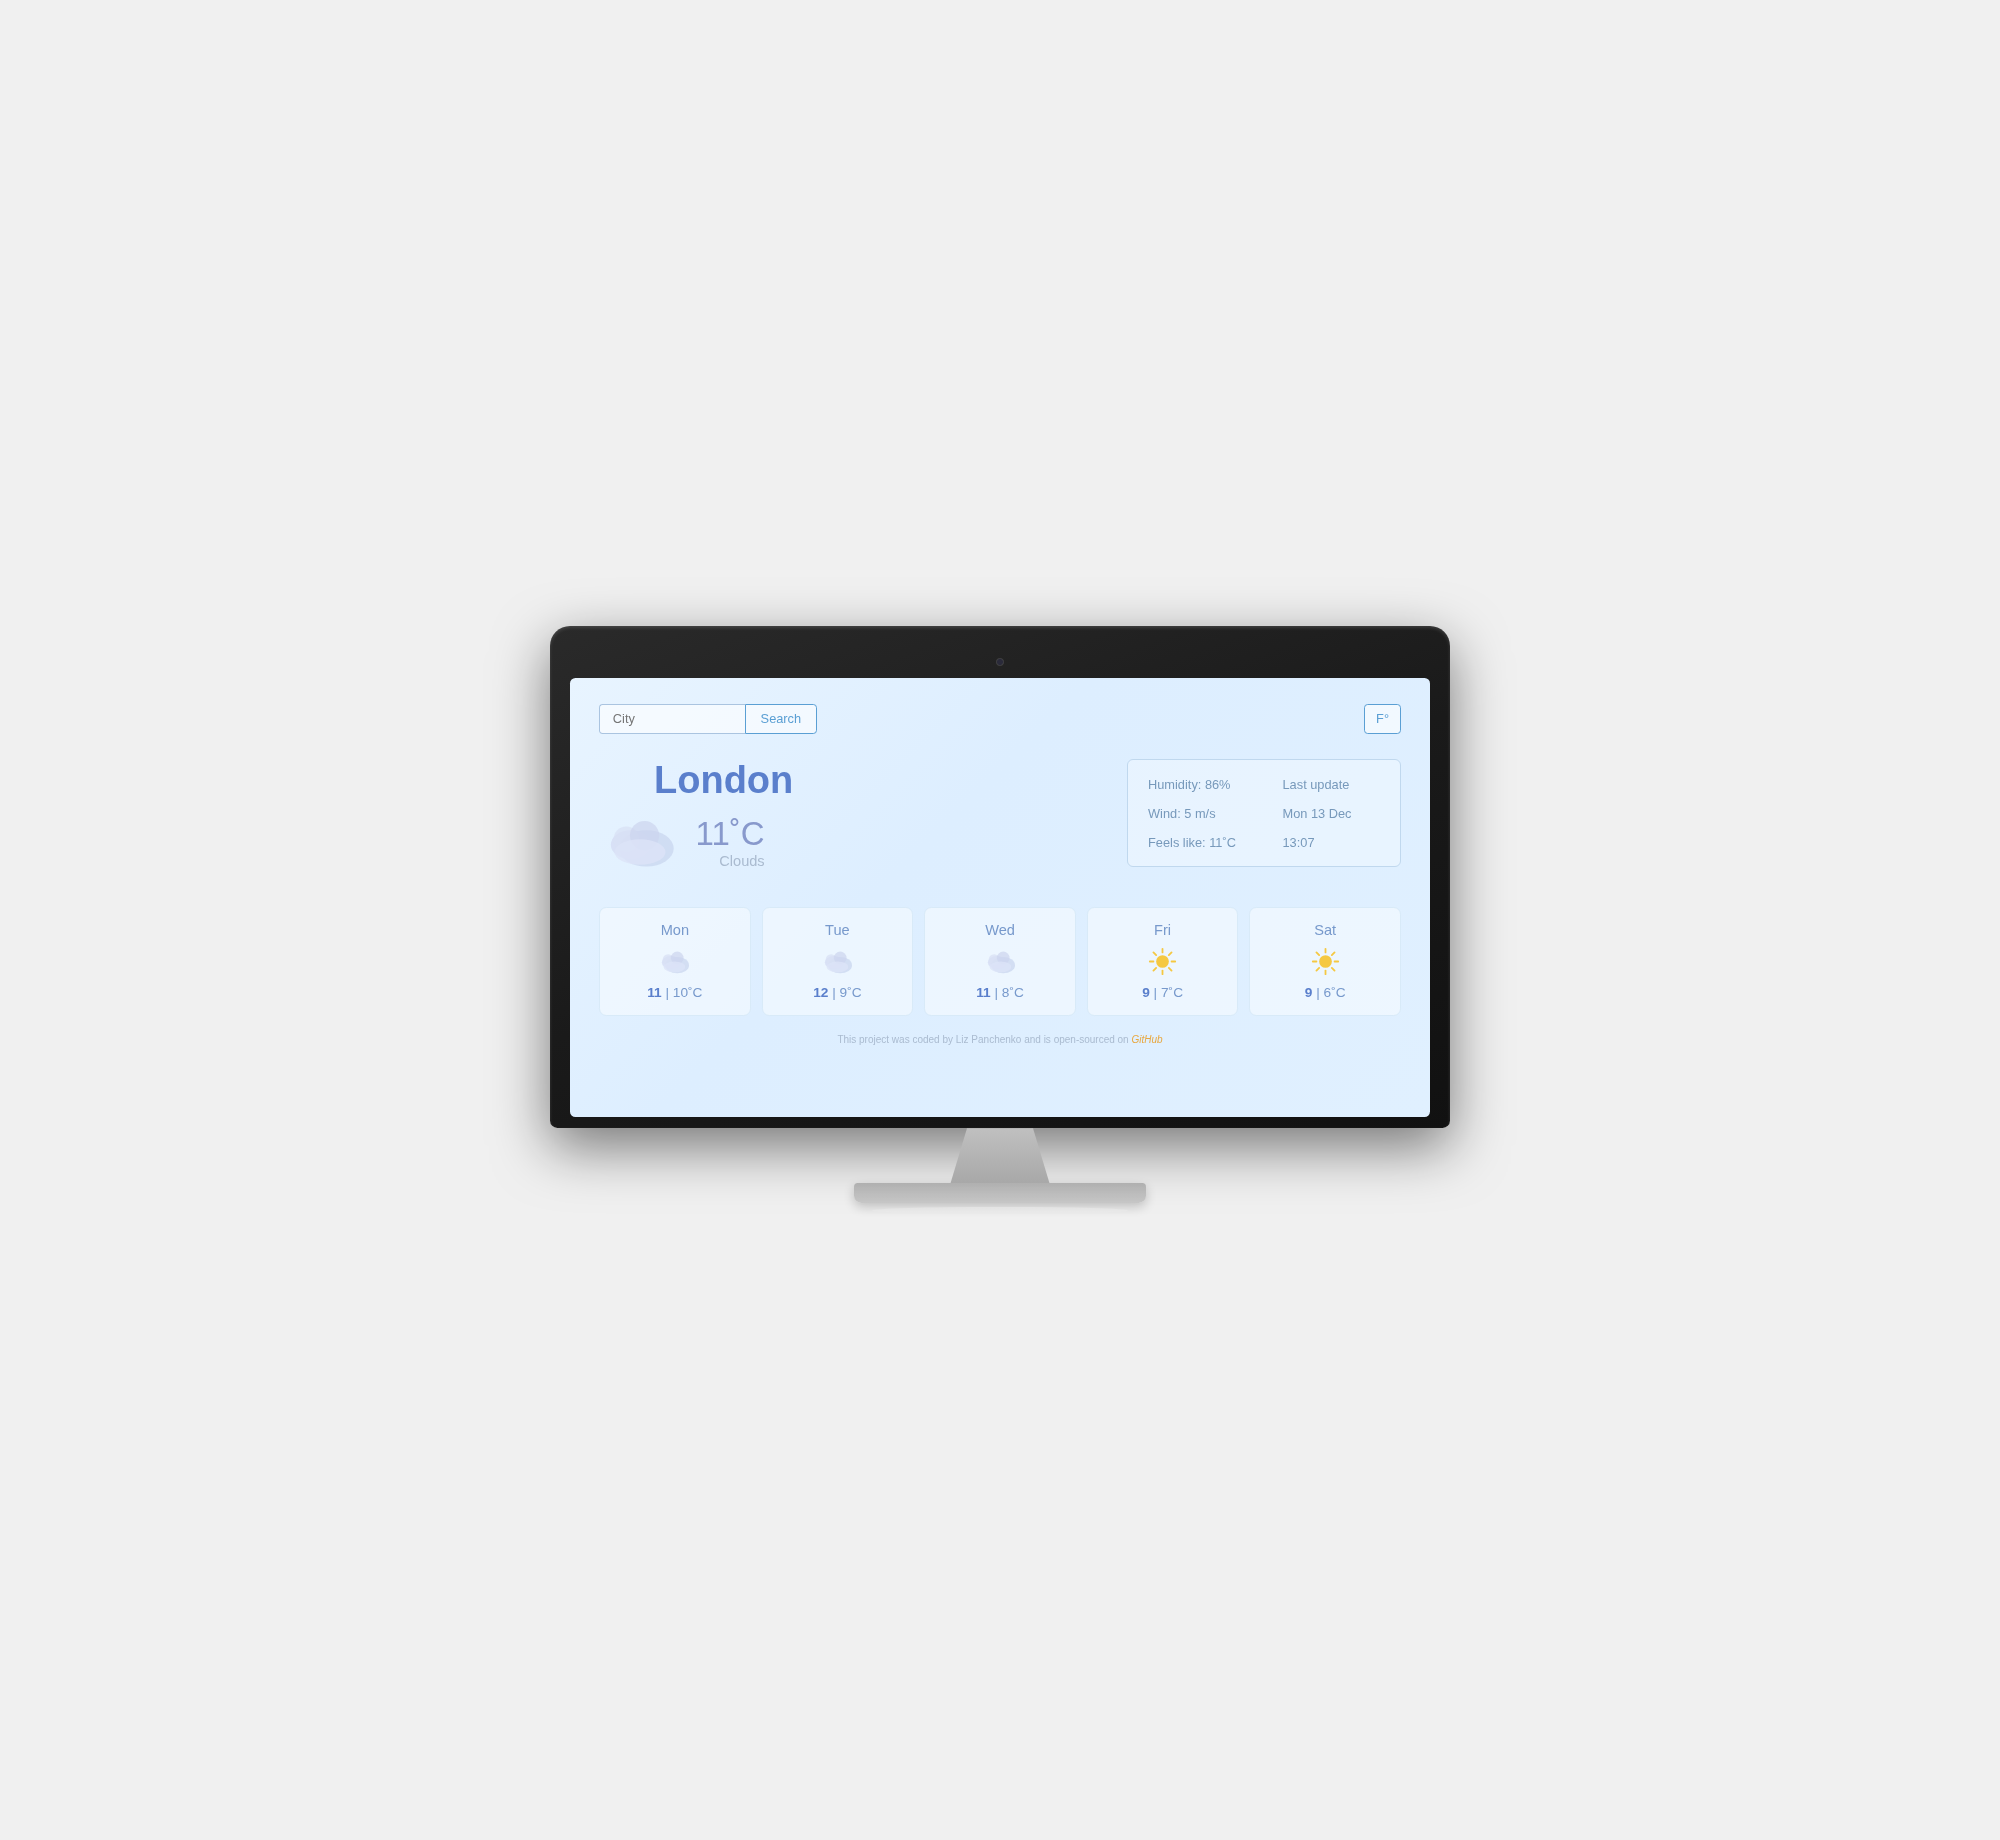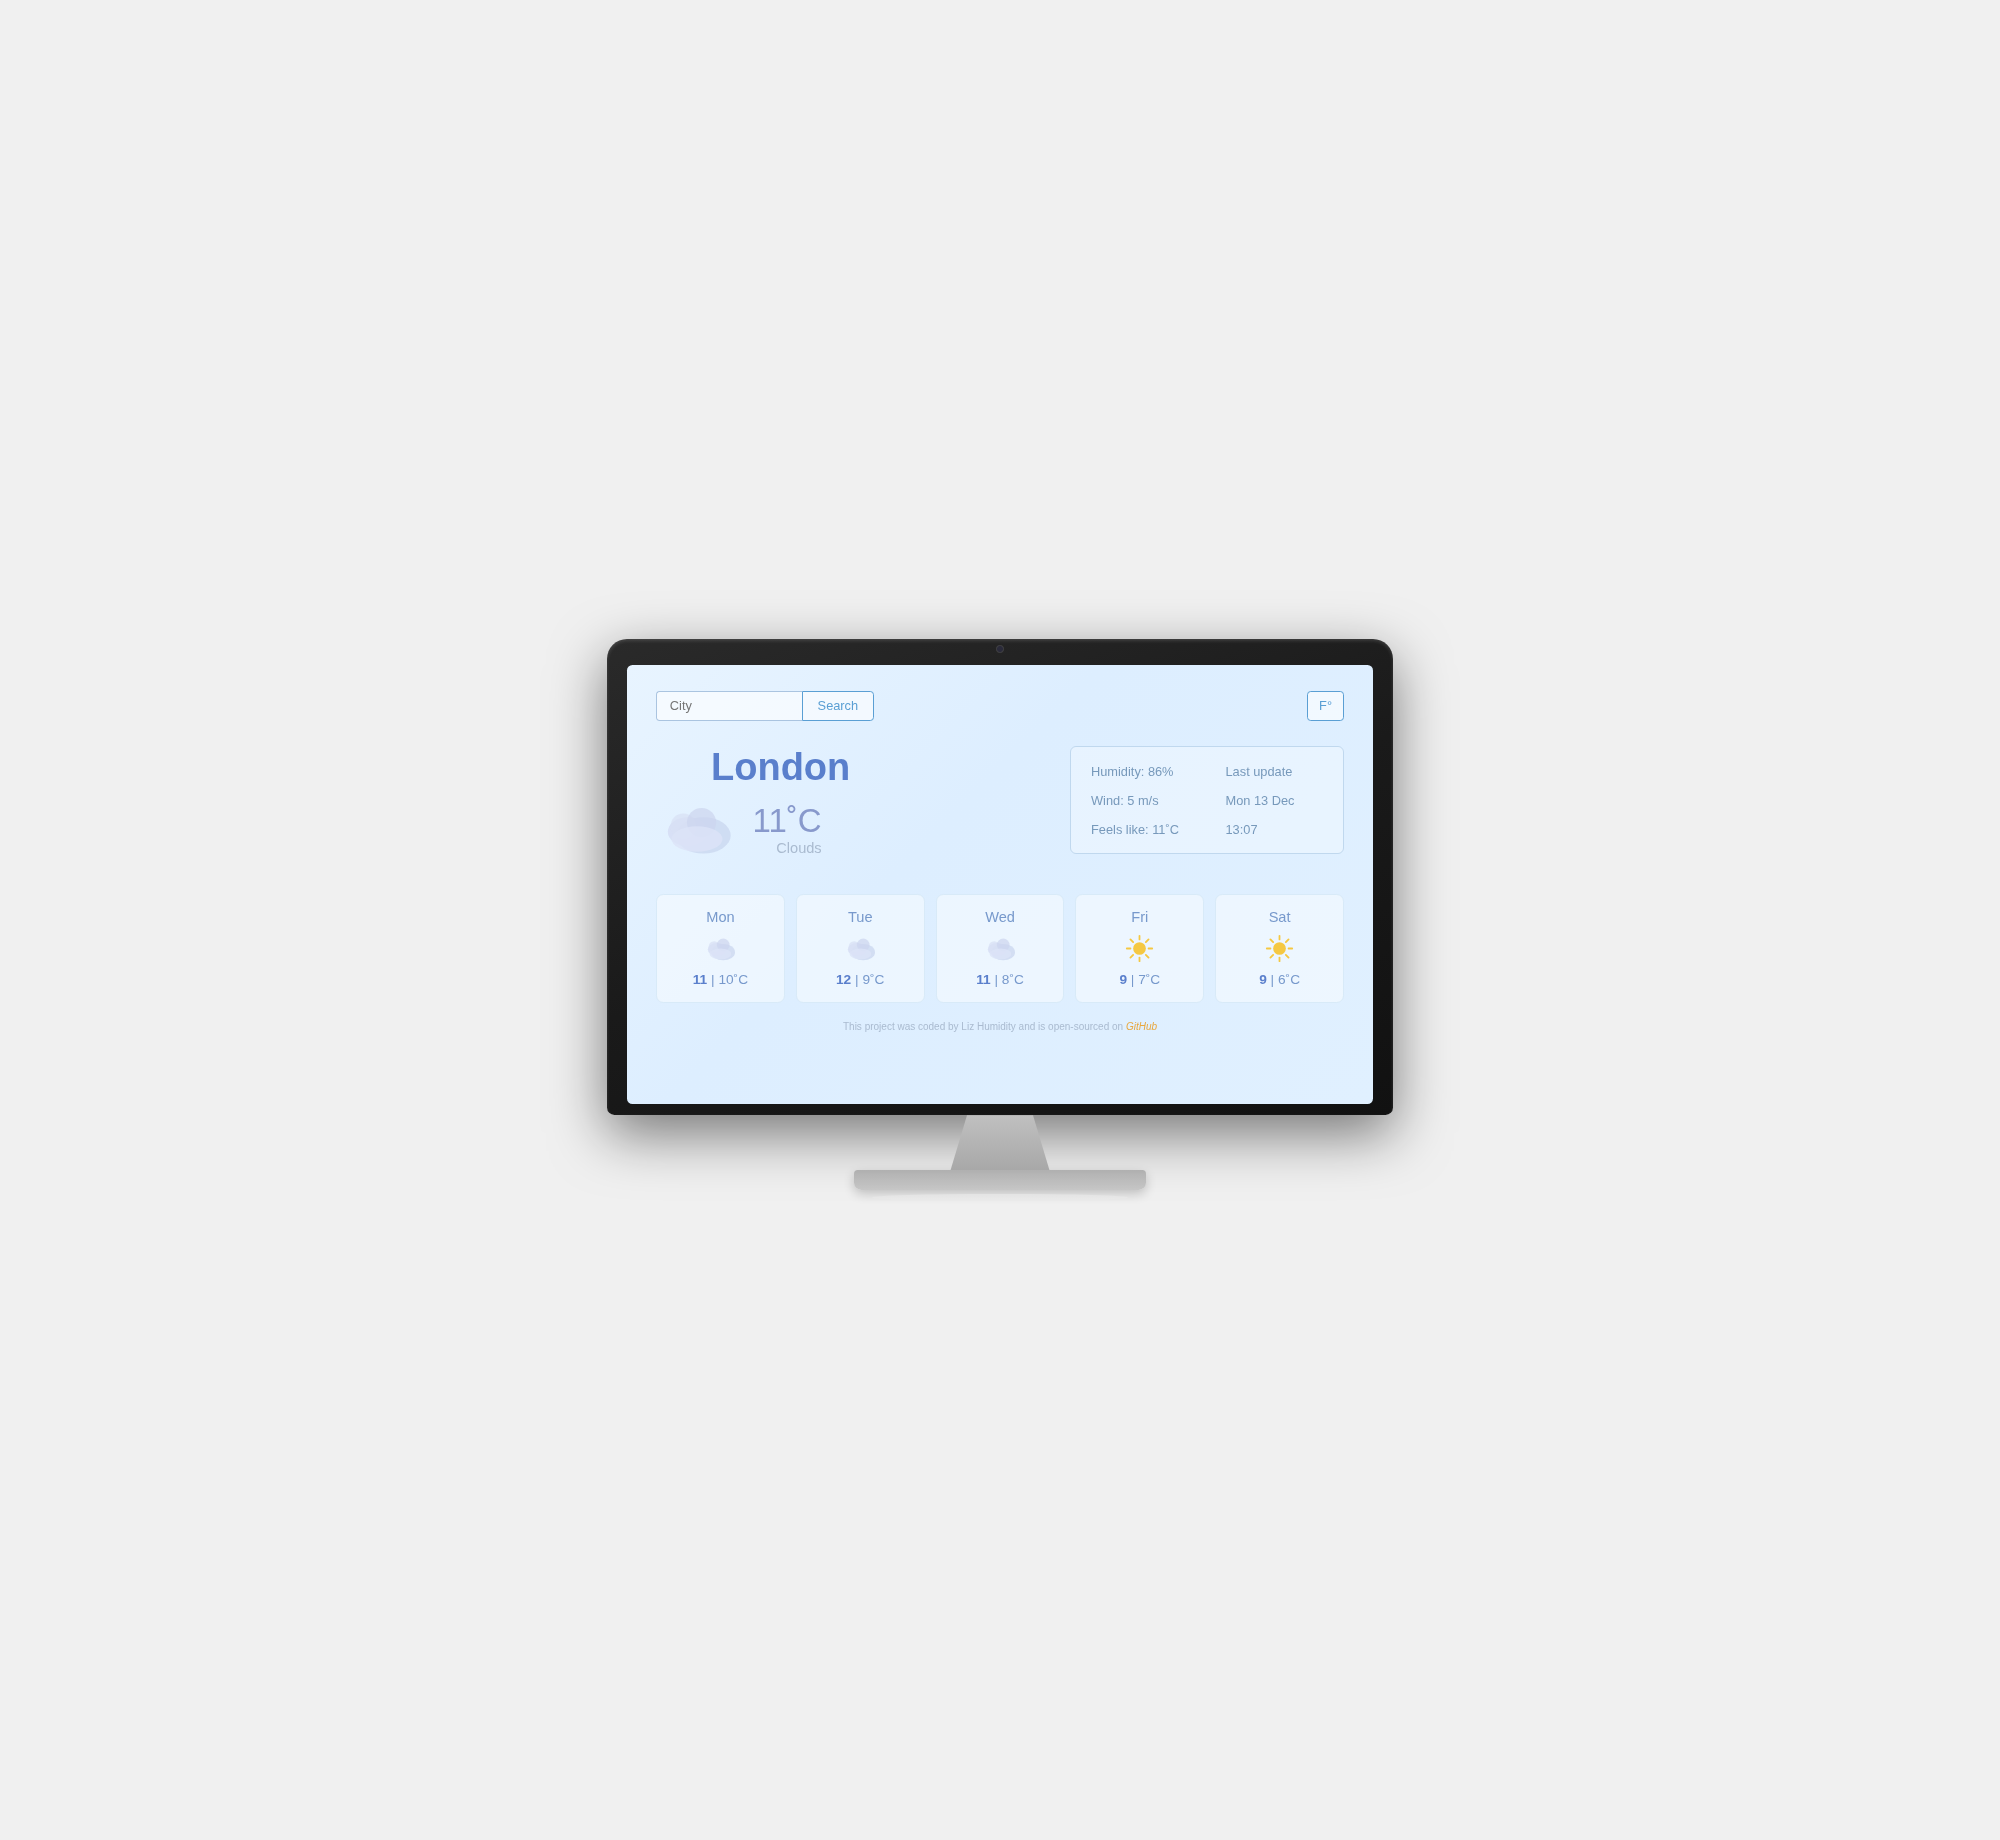--- a/index.html
+++ b/index.html
@@ -16,24 +16,24 @@
     .monitor-wrapper {
       position: relative;
       width: 786px;
       display: flex;
       flex-direction: column;
       align-items: center;
     }
 
     
     .monitor-frame {
-      width: 786px;
+      width: 900px;
       background: linear-gradient(160deg, #2a2a2a 0%, #1a1a1a 50%, #111 100%);
       border-radius: 20px 20px 7.3px 7.3px;
-      padding: 1px 20px 11px 20px;
+      padding: 27px 20px 11px 20px;
       box-shadow:
         0 18.3px 55px rgba(0,0,0,0.5),
         inset 0 1.8px 3.7px rgba(255,255,255,0.15);
       position: relative;
     }
 
     .monitor-bezel-top {
       display: flex;
       justify-content: center;
       align-items: center;
@@ -365,21 +365,21 @@
         <line x1="10" y1="6" x2="13" y2="9" stroke="#f5c842" stroke-width="2" stroke-linecap="round"></line>
         <line x1="27" y1="23" x2="30" y2="26" stroke="#f5c842" stroke-width="2" stroke-linecap="round"></line>
         <line x1="30" y1="6" x2="27" y2="9" stroke="#f5c842" stroke-width="2" stroke-linecap="round"></line>
         <line x1="13" y1="23" x2="10" y2="26" stroke="#f5c842" stroke-width="2" stroke-linecap="round"></line>
       </svg>
             <div class="forecast-temps"><strong>9</strong> | 6˚C</div>
           </div>
         </div>
 
       <div class="footer">
-        <span>This project was coded by </span><span>Liz Humidity</span><span> and is open-sourced on </span><a href="#">GitHub</a>
+        <span>This project was coded by </span><span>Liz Panchenko</span><span> and is open-sourced on </span><a href="#">GitHub</a>
       </div>
 
     </div>
   </div>
 
   <div class="monitor-neck"></div>
   <div class="monitor-base"></div>
   <div class="monitor-base-reflection"></div>
 </div>
 

